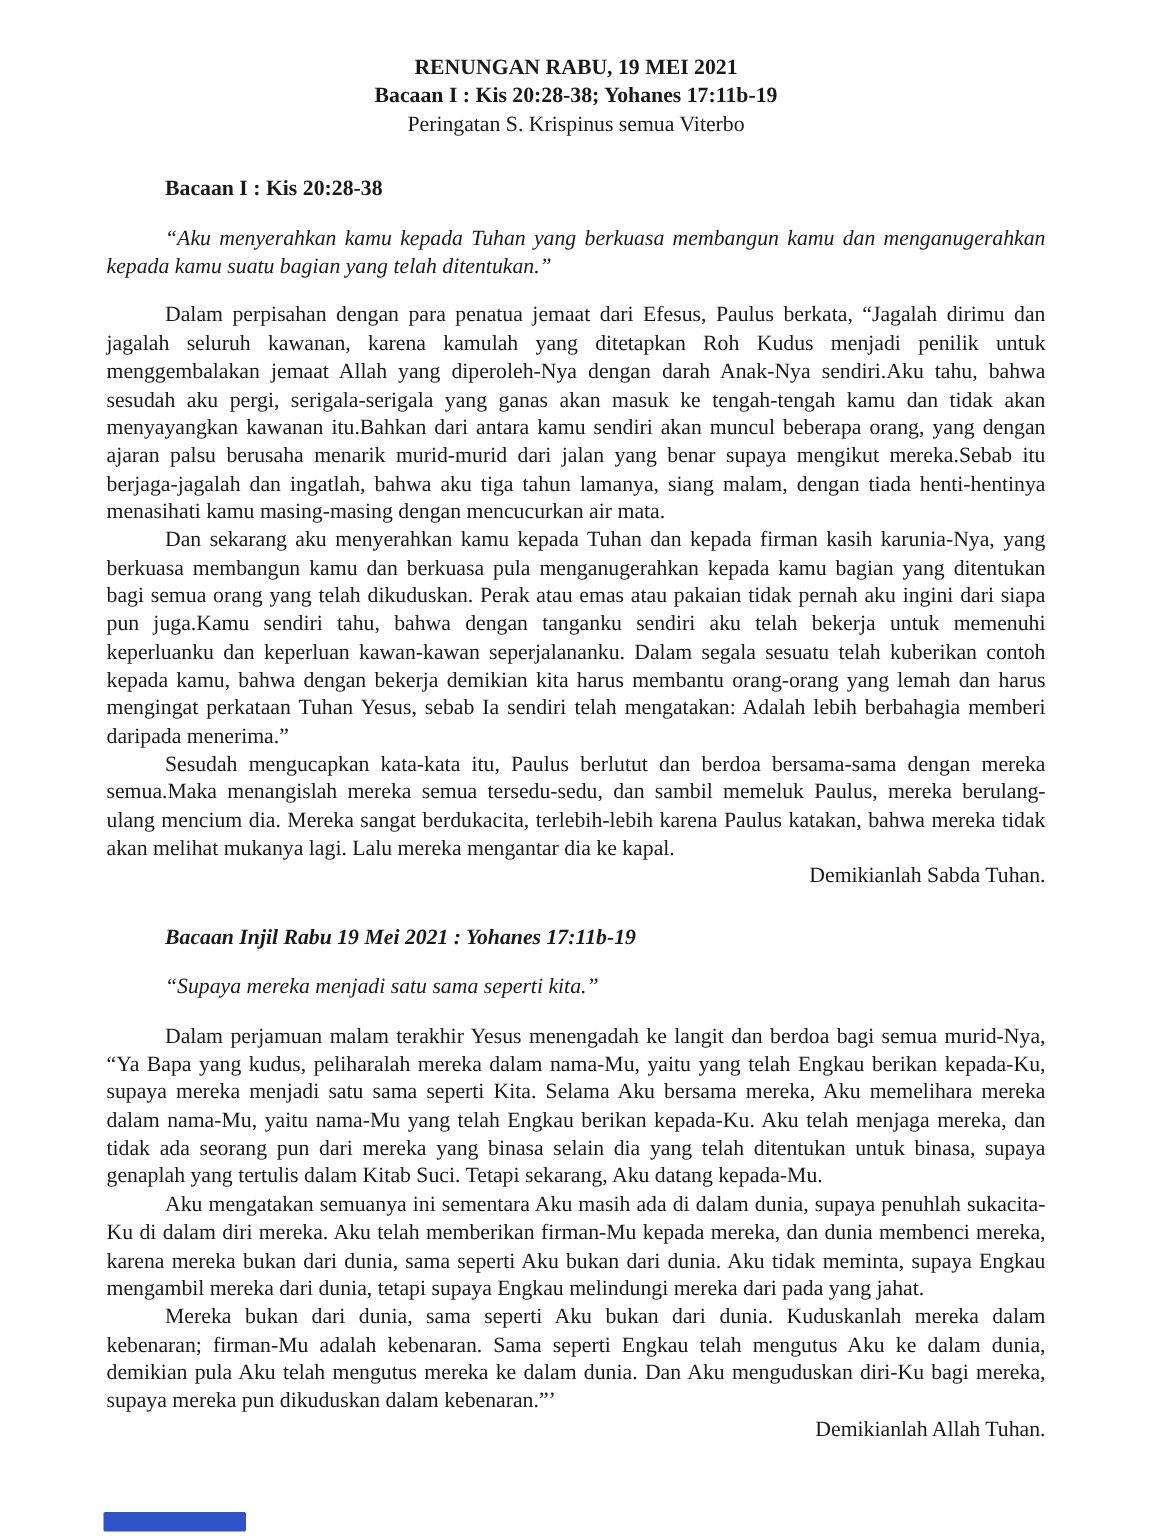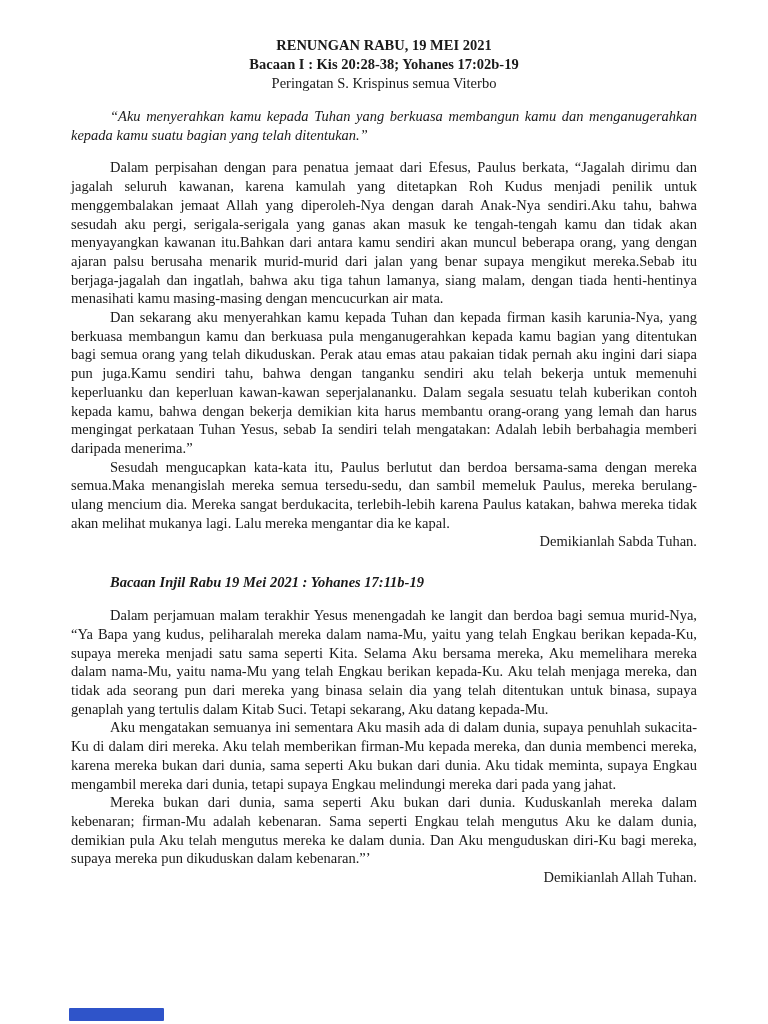--- a/index.html
+++ b/index.html
@@ -57,34 +57,36 @@
     cursor: pointer;
   }
 </style>
 </head>
 <body>
 
 <div class="page">
 
   <div class="header">
     <div class="title-line">RENUNGAN RABU, 19 MEI 2021</div>
-    <div class="title-line">Bacaan I :  Kis 20:28-38; Yohanes 17:02b-19</div>
+    <div class="title-line">Bacaan I :  Kis 20:28-38; Yohanes 17:11b-19</div>
     <div class="memorial-line">Peringatan S. Krispinus semua Viterbo</div>
   </div>
 
   <div>
+    <div class="section-heading">Bacaan I :  Kis 20:28-38</div>
     <div class="lead-quote">“Aku menyerahkan kamu kepada Tuhan yang berkuasa membangun kamu dan menganugerahkan kepada kamu suatu bagian yang telah ditentukan.”</div>
     <div class="body-para first-para">Dalam perpisahan dengan para penatua jemaat dari Efesus, Paulus berkata, “Jagalah dirimu dan jagalah seluruh kawanan, karena kamulah yang ditetapkan Roh Kudus menjadi penilik untuk menggembalakan jemaat Allah yang diperoleh-Nya dengan darah Anak-Nya sendiri.Aku tahu, bahwa sesudah aku pergi, serigala-serigala yang ganas akan masuk ke tengah-tengah kamu dan tidak akan menyayangkan kawanan itu.Bahkan dari antara kamu sendiri akan muncul beberapa orang, yang dengan ajaran palsu berusaha menarik murid-murid dari jalan yang benar supaya mengikut mereka.Sebab itu berjaga-jagalah dan ingatlah, bahwa aku tiga tahun lamanya, siang malam, dengan tiada henti-hentinya menasihati kamu masing-masing dengan mencucurkan air mata.</div>
     <div class="body-para">Dan sekarang aku menyerahkan kamu kepada Tuhan dan kepada firman kasih karunia-Nya, yang berkuasa membangun kamu dan berkuasa pula menganugerahkan kepada kamu bagian yang ditentukan bagi semua orang yang telah dikuduskan. Perak atau emas atau pakaian tidak pernah aku ingini dari siapa pun juga.Kamu sendiri tahu, bahwa dengan tanganku sendiri aku telah bekerja untuk memenuhi keperluanku dan keperluan kawan-kawan seperjalananku. Dalam segala sesuatu telah kuberikan contoh kepada kamu, bahwa dengan bekerja demikian kita harus membantu orang-orang yang lemah dan harus mengingat perkataan Tuhan Yesus, sebab Ia sendiri telah mengatakan: Adalah lebih berbahagia memberi daripada menerima.”</div>
     <div class="body-para">Sesudah mengucapkan kata-kata itu, Paulus berlutut dan berdoa bersama-sama dengan mereka semua.Maka menangislah mereka semua tersedu-sedu, dan sambil memeluk Paulus, mereka berulang-ulang mencium dia. Mereka sangat berdukacita, terlebih-lebih karena Paulus katakan, bahwa mereka tidak akan melihat mukanya lagi. Lalu mereka mengantar dia ke kapal.</div>
     <div class="closing-line">Demikianlah Sabda Tuhan.</div>
   </div>
 
   <div>
     <div class="section-heading gospel-heading">Bacaan Injil Rabu 19 Mei 2021 : Yohanes 17:11b-19</div>
+    <div class="lead-quote">“Supaya mereka menjadi satu sama seperti kita.”</div>
     <div class="body-para first-para">Dalam perjamuan malam terakhir Yesus menengadah ke langit dan berdoa bagi semua murid-Nya, “Ya Bapa yang kudus, peliharalah mereka dalam nama-Mu, yaitu yang telah Engkau berikan kepada-Ku, supaya mereka menjadi satu sama seperti Kita. Selama Aku bersama mereka, Aku memelihara mereka dalam nama-Mu, yaitu nama-Mu yang telah Engkau berikan kepada-Ku. Aku telah menjaga mereka, dan tidak ada seorang pun dari mereka yang binasa selain dia yang telah ditentukan untuk binasa, supaya genaplah yang tertulis dalam Kitab Suci. Tetapi sekarang, Aku datang kepada-Mu.</div>
     <div class="body-para">Aku mengatakan semuanya ini sementara Aku masih ada di dalam dunia, supaya penuhlah sukacita-Ku di dalam diri mereka. Aku telah memberikan firman-Mu kepada mereka, dan dunia membenci mereka, karena mereka bukan dari dunia, sama seperti Aku bukan dari dunia. Aku tidak meminta, supaya Engkau mengambil mereka dari dunia, tetapi supaya Engkau melindungi mereka dari pada yang jahat.</div>
     <div class="body-para">Mereka bukan dari dunia, sama seperti Aku bukan dari dunia. Kuduskanlah mereka dalam kebenaran; firman-Mu adalah kebenaran. Sama seperti Engkau telah mengutus Aku ke dalam dunia, demikian pula Aku telah mengutus mereka ke dalam dunia. Dan Aku menguduskan diri-Ku bagi mereka, supaya mereka pun dikuduskan dalam kebenaran.”’</div>
     <div class="closing-line">Demikianlah Allah Tuhan.</div>
   </div>
 
   <div class="progress-bar" style="background: rgb(47, 84, 201);"></div>
 
 </div>
 

